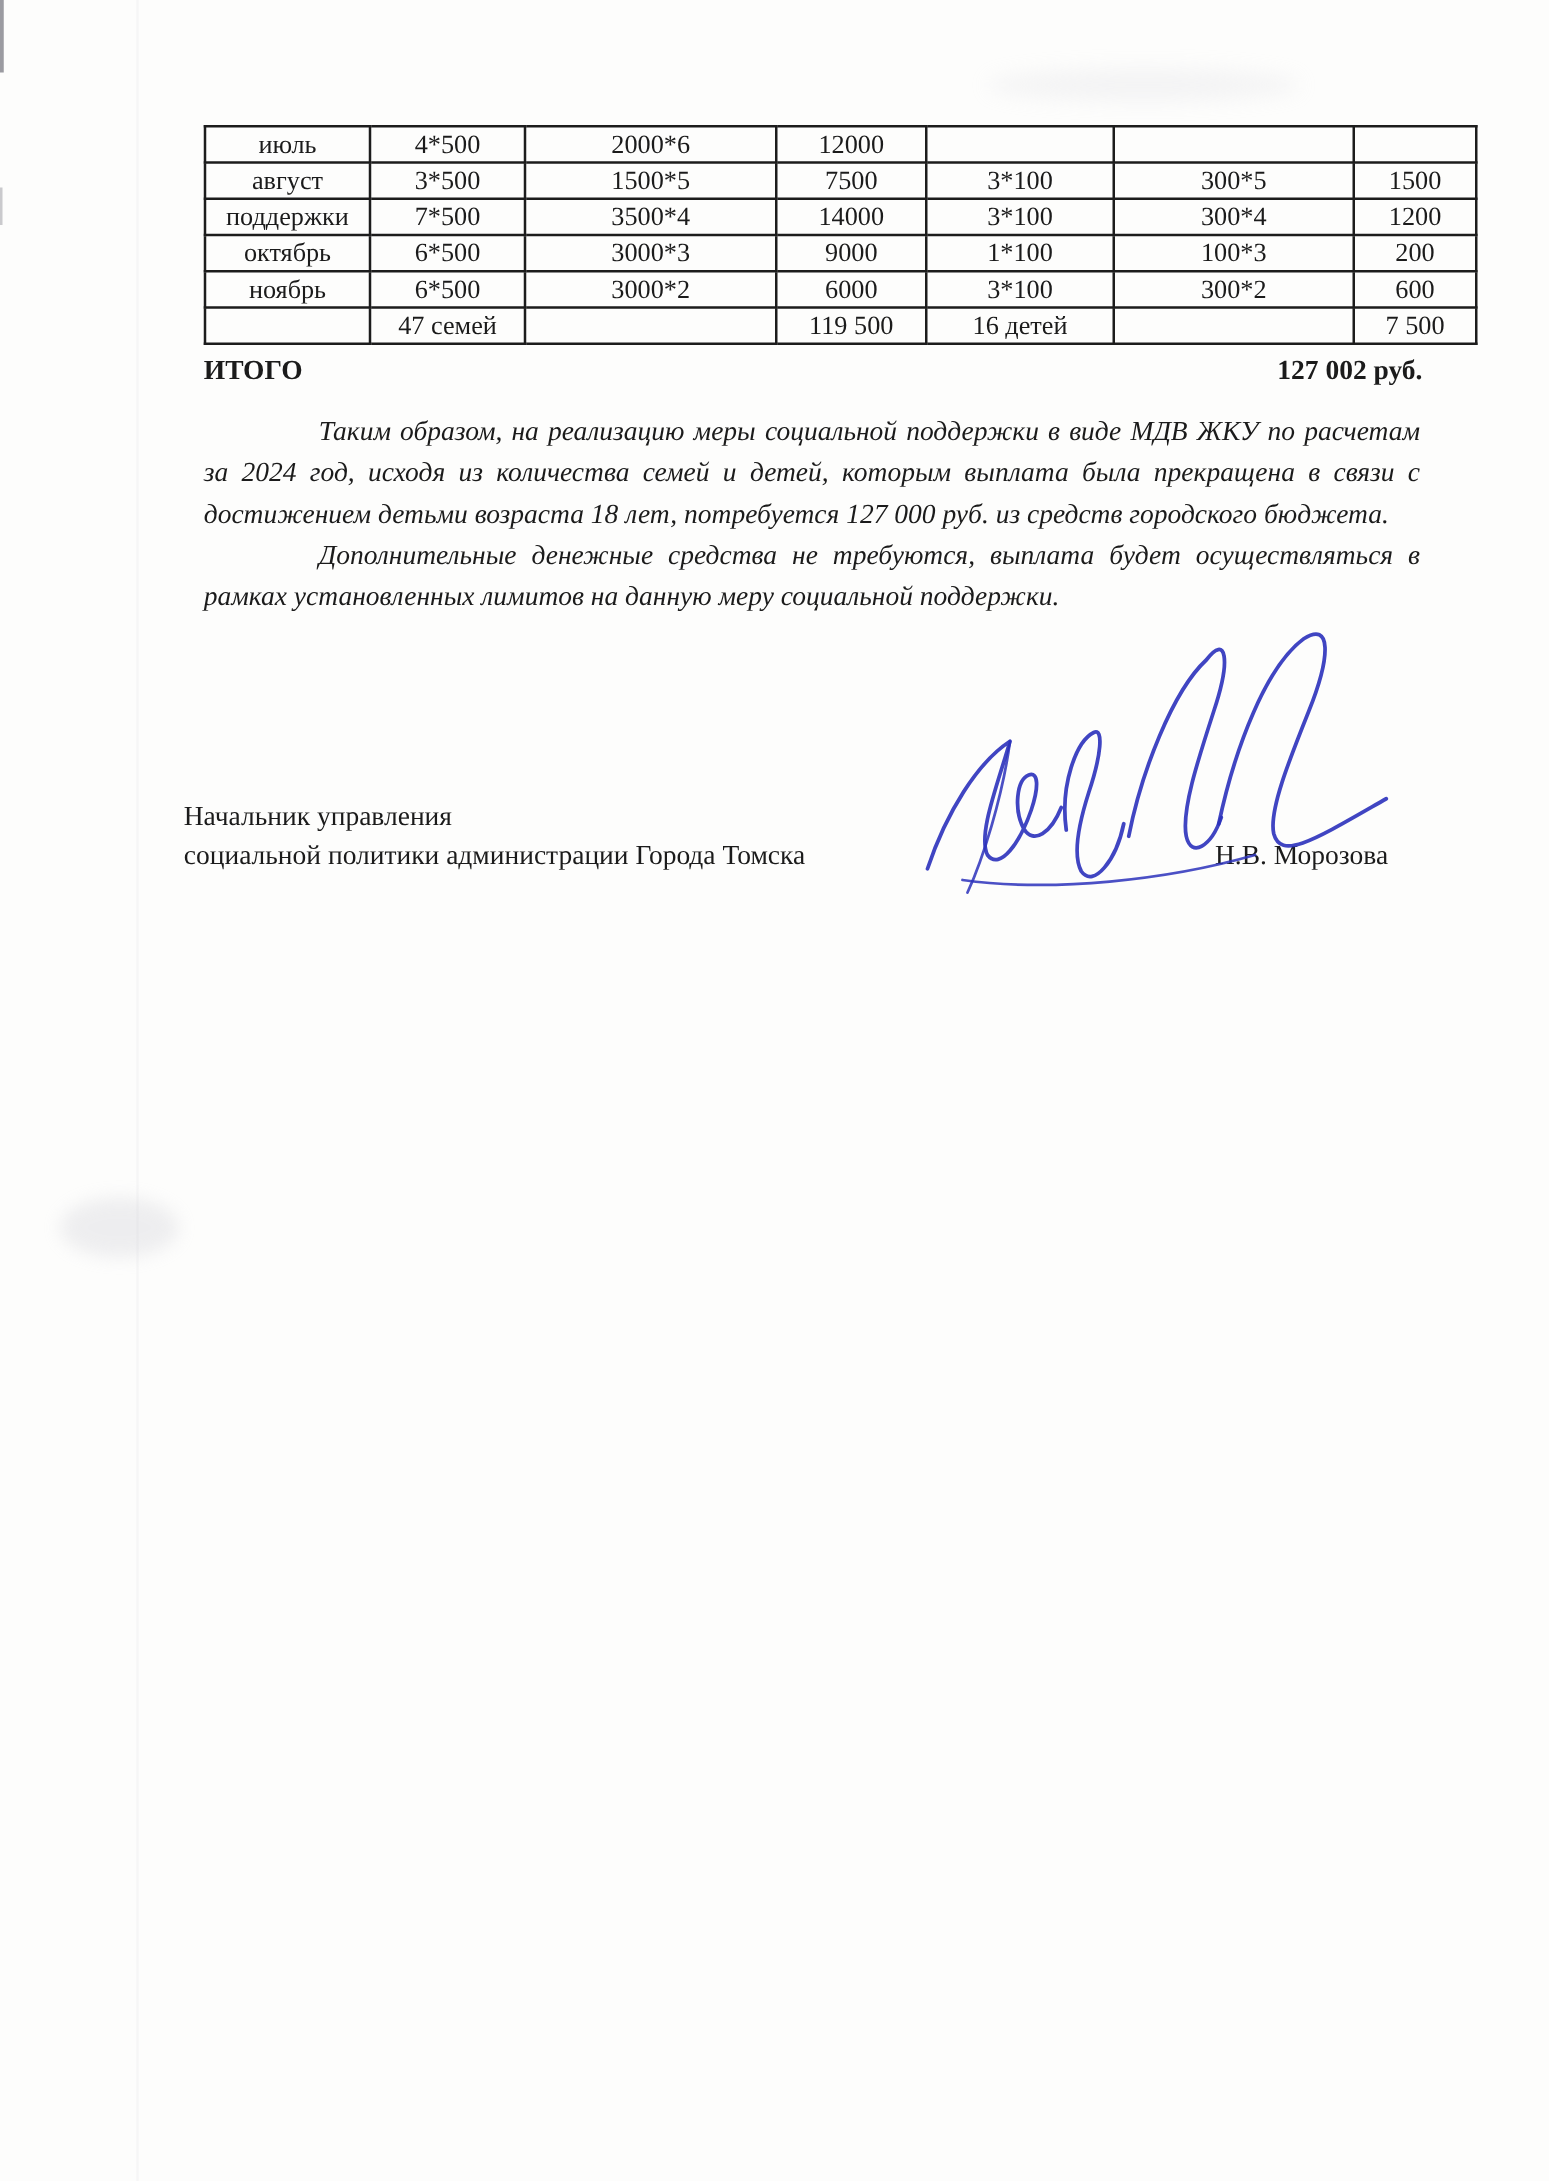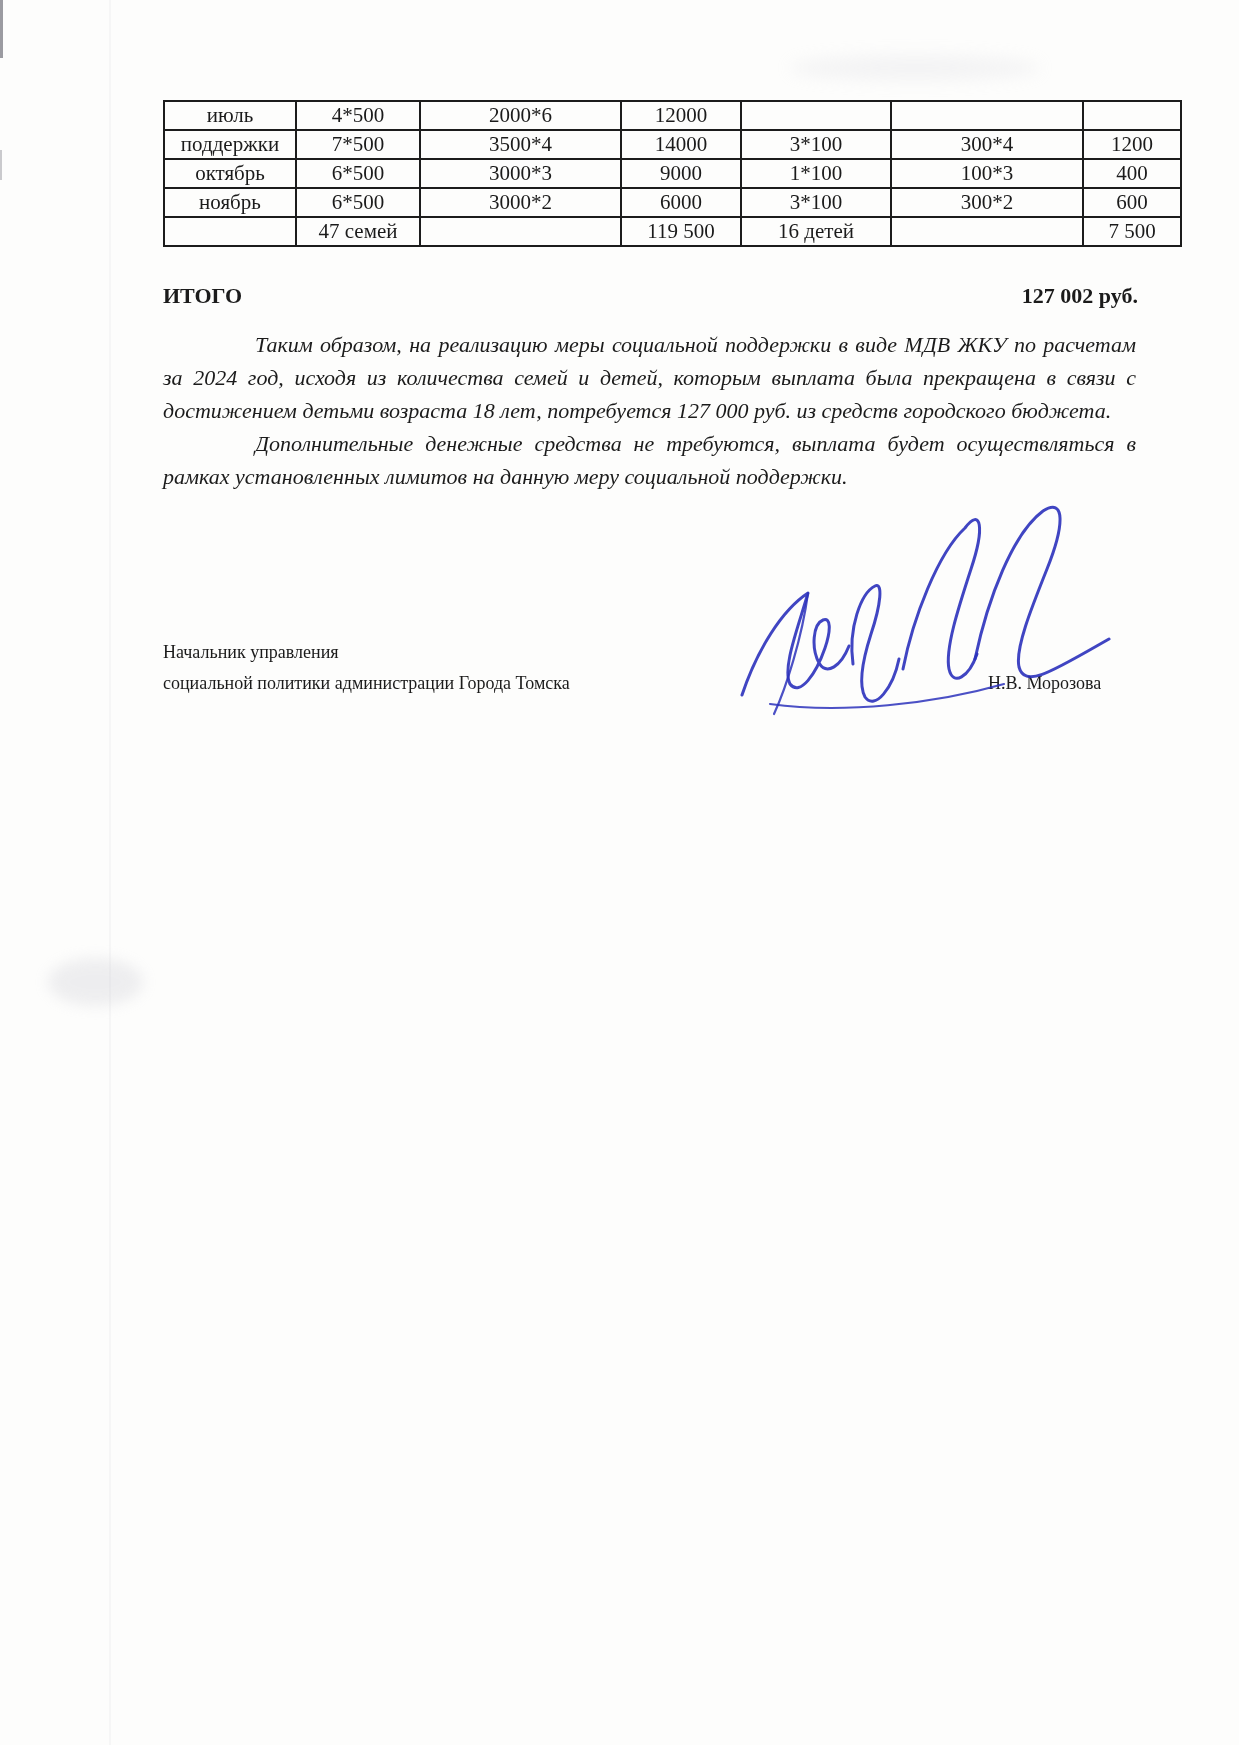--- a/index.html
+++ b/index.html
@@ -47,22 +47,22 @@
   }
 
   .body-text{
     position:absolute;left:163px;top:328px;width:973px;
     font-size:22px;line-height:33px;
     text-align:justify;
   }
   .body-text p{margin:0;text-indent:92px;font-style:italic;}
 
   .signoff{
-    position:absolute;left:163px;top:637px;width:1017px;height:70px;
-    font-size:18px;line-height:31px;
+    position:absolute;left:147px;top:637px;width:1017px;height:70px;
+    font-size:22px;line-height:31px;
   }
   .signoff .name{
     position:absolute;left:825px;top:31px;white-space:nowrap;
   }
 
   .signature-wrap{
     position:absolute;left:712px;top:498px;width:404px;height:222px;
     pointer-events:none;
   }
   .signature-wrap svg{display:block;width:100%;height:100%;}
@@ -94,36 +94,45 @@
       <tr>
         <td>июль</td>
         <td>4*500</td>
         <td>2000*6</td>
         <td>12000</td>
         <td></td>
         <td></td>
         <td></td>
       </tr>
       <tr>
+        <td>август</td>
+        <td>3*500</td>
+        <td>1500*5</td>
+        <td>7500</td>
+        <td>3*100</td>
+        <td>300*5</td>
+        <td>1500</td>
+      </tr>
+      <tr>
         <td>поддержки</td>
         <td>7*500</td>
         <td>3500*4</td>
         <td>14000</td>
         <td>3*100</td>
         <td>300*4</td>
         <td>1200</td>
       </tr>
       <tr>
         <td>октябрь</td>
         <td>6*500</td>
         <td>3000*3</td>
         <td>9000</td>
         <td>1*100</td>
         <td>100*3</td>
-        <td>400</td>
+        <td>200</td>
       </tr>
       <tr>
         <td>ноябрь</td>
         <td>6*500</td>
         <td>3000*2</td>
         <td>6000</td>
         <td>3*100</td>
         <td>300*2</td>
         <td>600</td>
       </tr>

